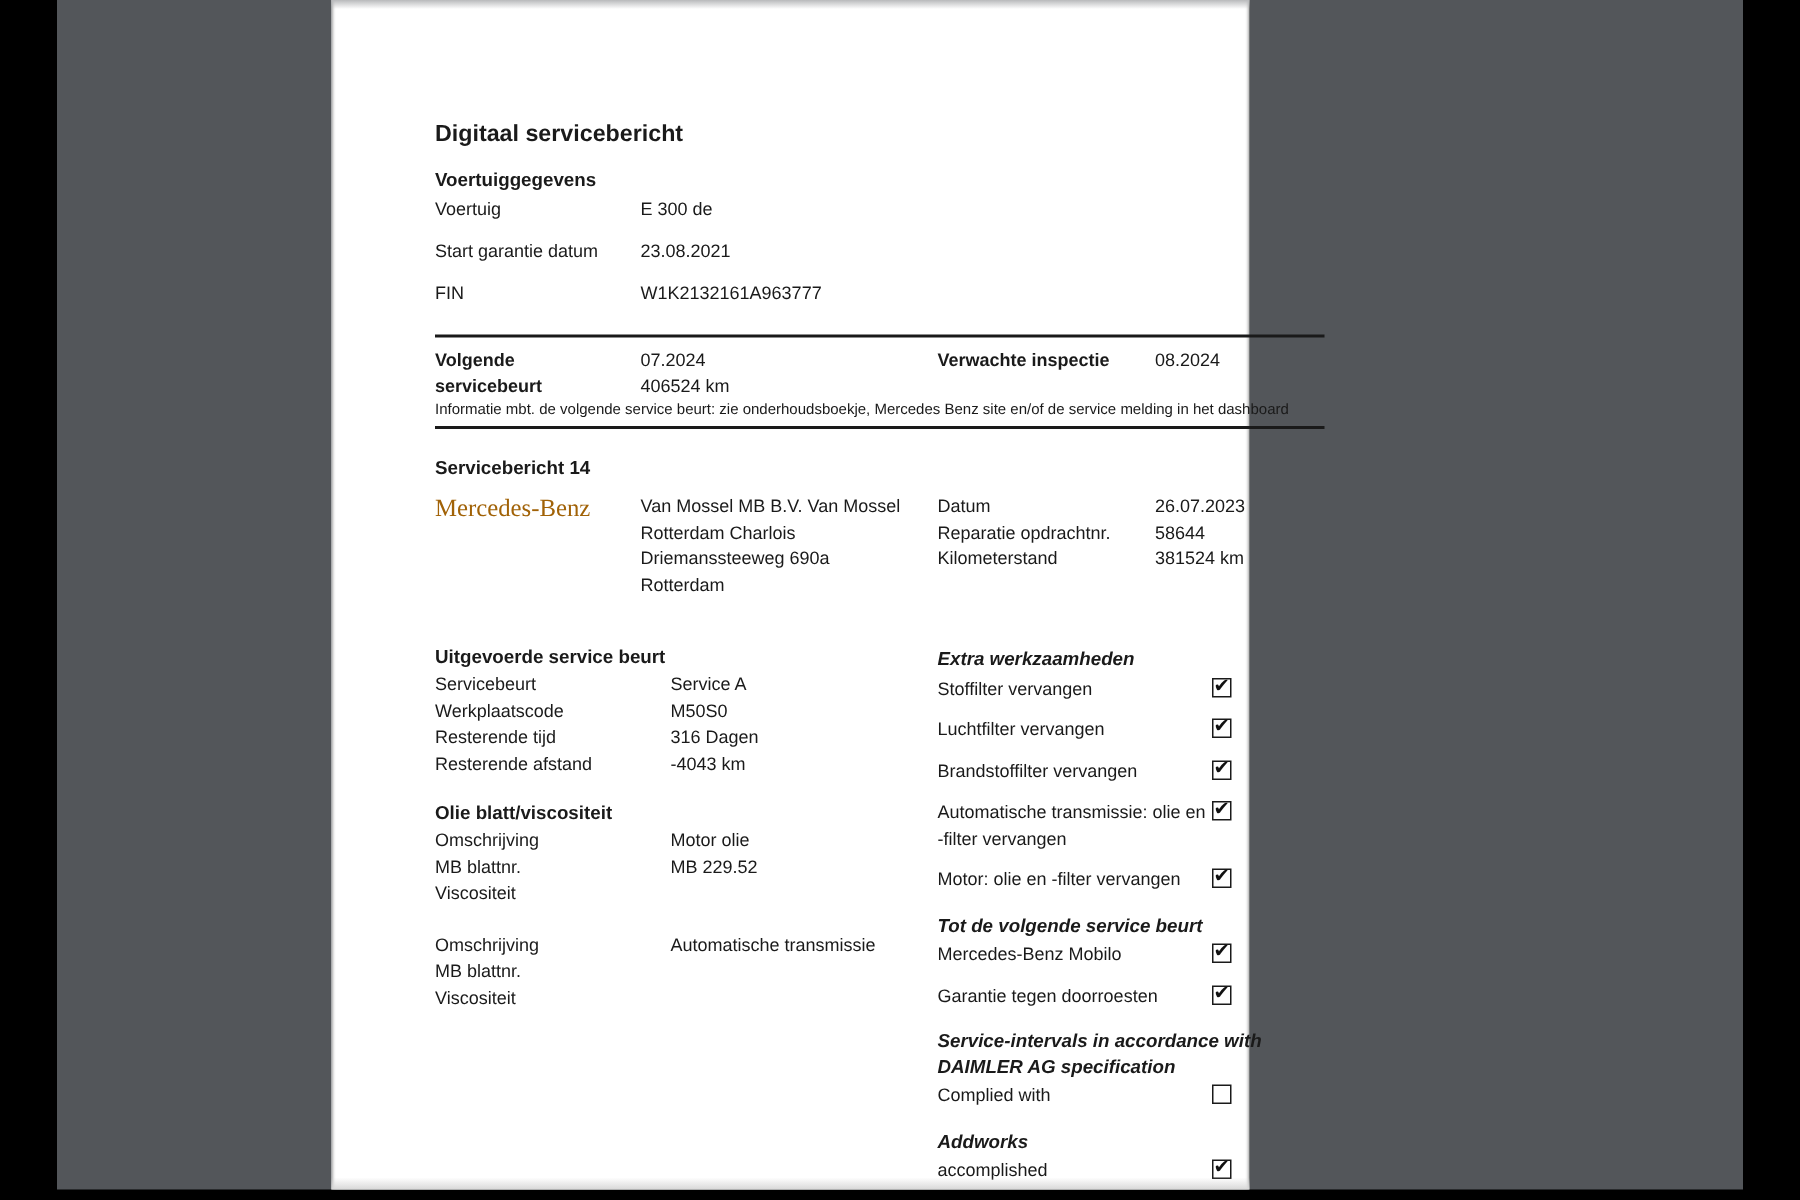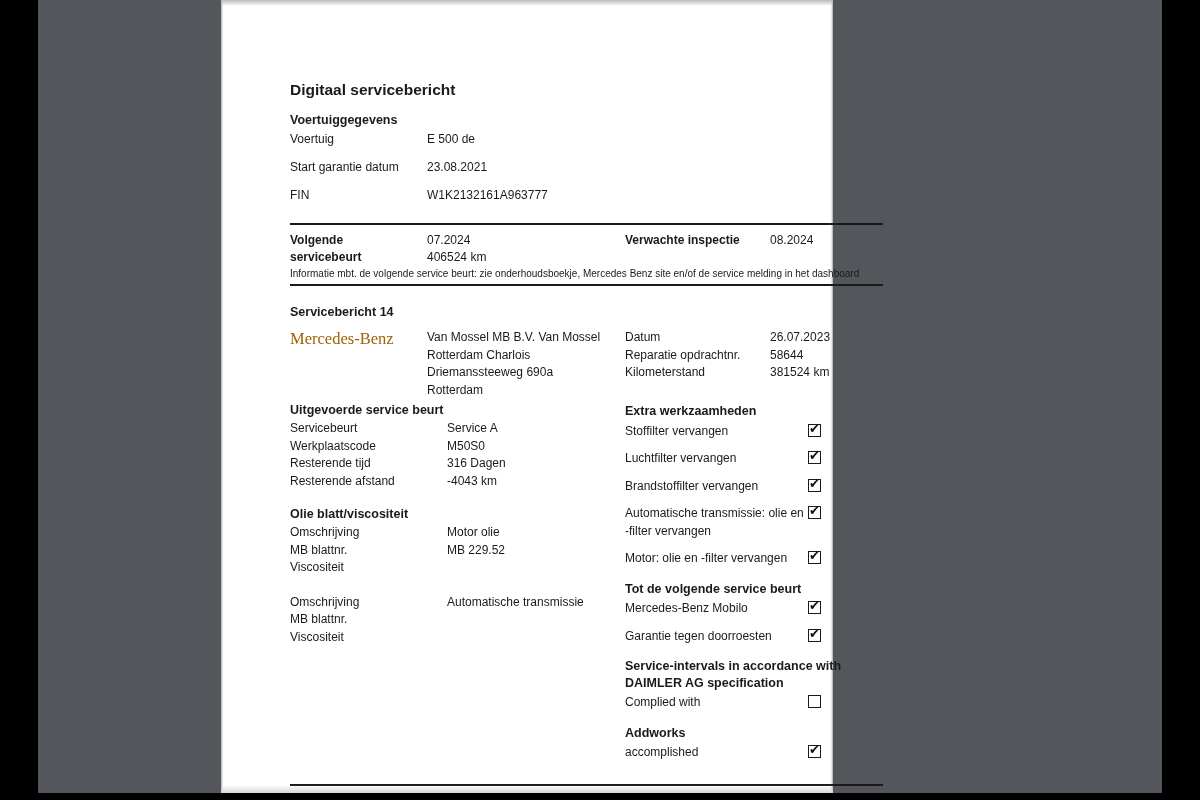--- a/index.html
+++ b/index.html
@@ -56,30 +56,30 @@
   .ns-note { font-size:10px; line-height:12px; margin-top:2px; }
 
   
   .sb-heading { margin-top:19px; }
   .sb-grid { display:grid; grid-template-columns:137px 198px 1fr; margin-top:9px; }
   .brand { font-family:"Liberation Serif","DejaVu Serif",serif; font-size:16.5px; color:#a16207; line-height:19px; }
   .dealer div { line-height:17.5px; }
   .sb-details .kv-row { grid-template-columns:145px 1fr; line-height:17.5px; }
 
   
-  .columns { display:grid; grid-template-columns:335px 258px; margin-top:4px; align-items:start; }
+  .columns { display:grid; grid-template-columns:335px 258px; margin-top:32px; align-items:start; }
   .lcol .kv-row { line-height:17.5px; grid-template-columns:137px 1fr;gap:20px; }
   .lcol .sec-heading { margin-bottom:2px; }
   .oil-heading { margin-top:17px; }
   .oil-block-2 { margin-top:17px; }
 
   
   .check-row { position:relative; padding-right:76px; margin-bottom:10px; min-height:15px; }
   .check-label { display:inline-block; max-width:181px; line-height:17.5px; vertical-align:top; }
-  .rcol .sec-heading { margin-bottom:3px; line-height:16.5px; }
+  .rcol .sec-heading { margin-bottom:3px; line-height:16.5px;font-style:italic; }
   .rcol-heading-gap { margin-top:13px; }
   .cb {
     position:absolute; left:183px; top:1px; width:13px; height:13px;
     border:1.6px solid #1a1a1a; background:#fff;
   }
   .cb.checked::after {
     content:"✔"; position:absolute; left:0px; top:-4px;
     font-size:13px; font-weight:700; color:#111;
   }
 </style>
@@ -89,21 +89,21 @@
 <div class="photo">
   <div class="page">
     <div class="content">
 
       <h1 class="doc-title">Digitaal servicebericht</h1>
 
       <div class="sec-heading veh-heading">Voertuiggegevens</div>
       <div class="veh-rows">
         <div class="kv-row">
           <span>Voertuig</span>
-          <span>E 500 de</span>
+          <span>E 300 de</span>
         </div>
         <div class="kv-row">
           <span>Start garantie datum</span>
           <span>23.08.2021</span>
         </div>
         <div class="kv-row">
           <span>FIN</span>
           <span>W1K2132161A963777</span>
         </div>
       </div>

